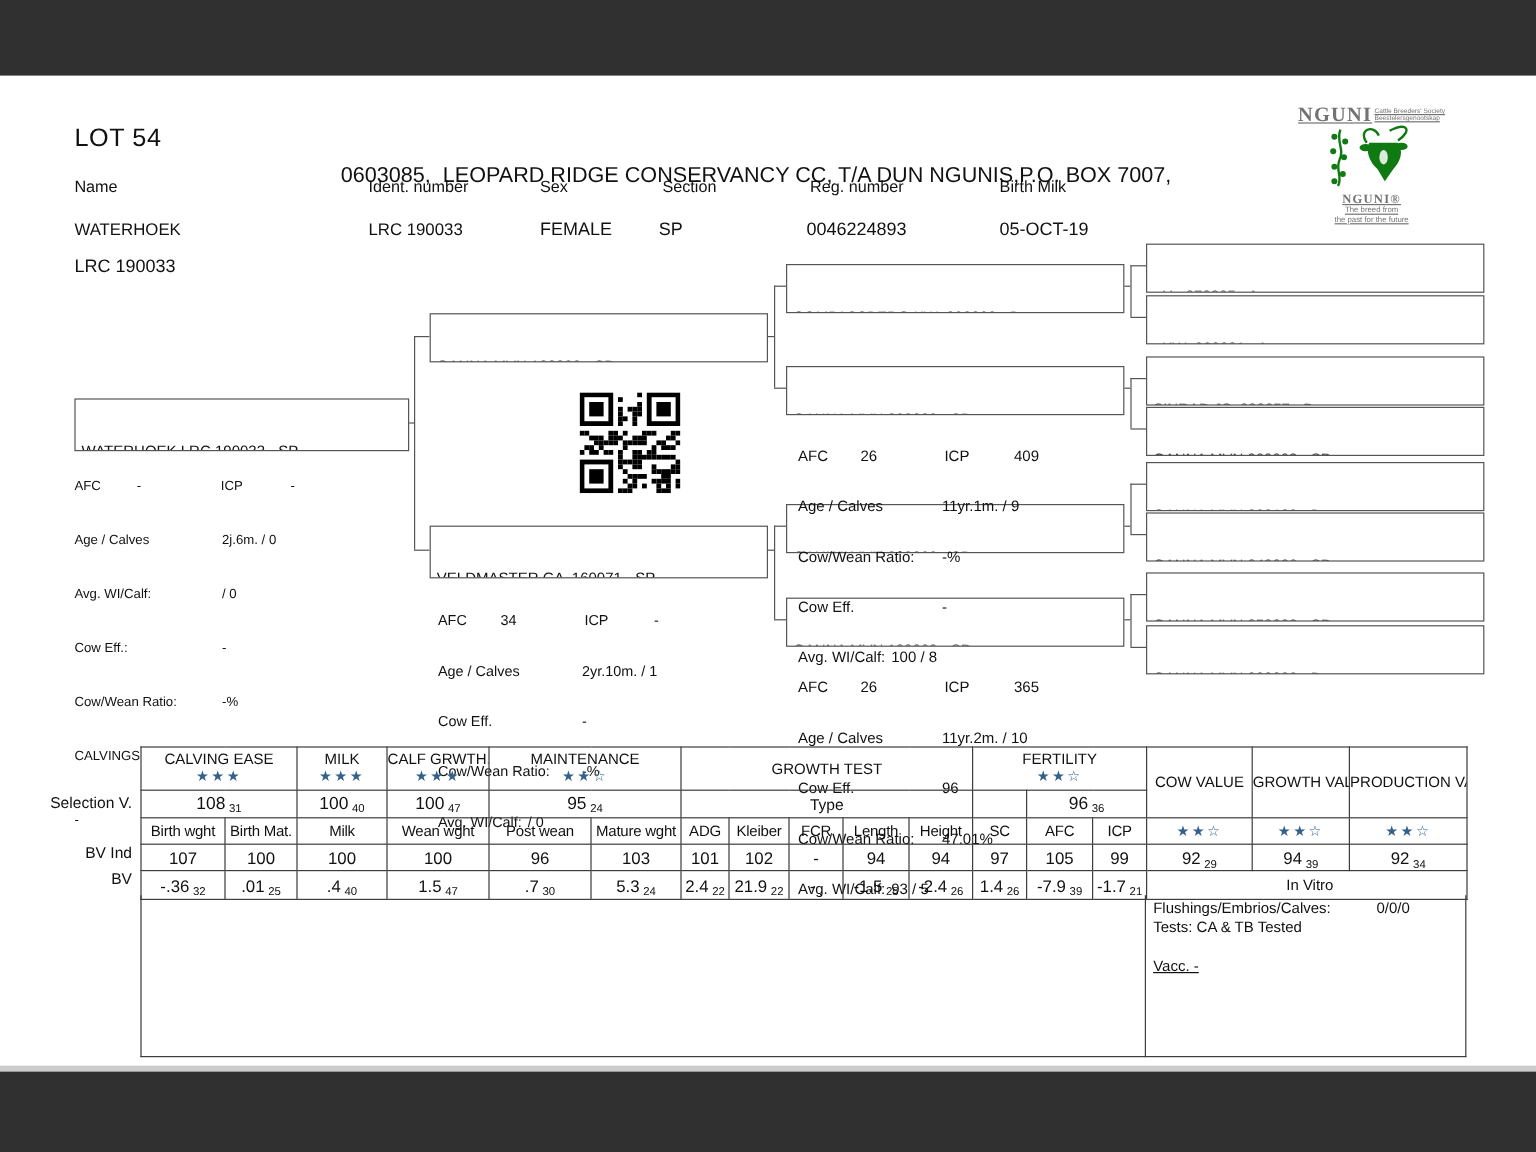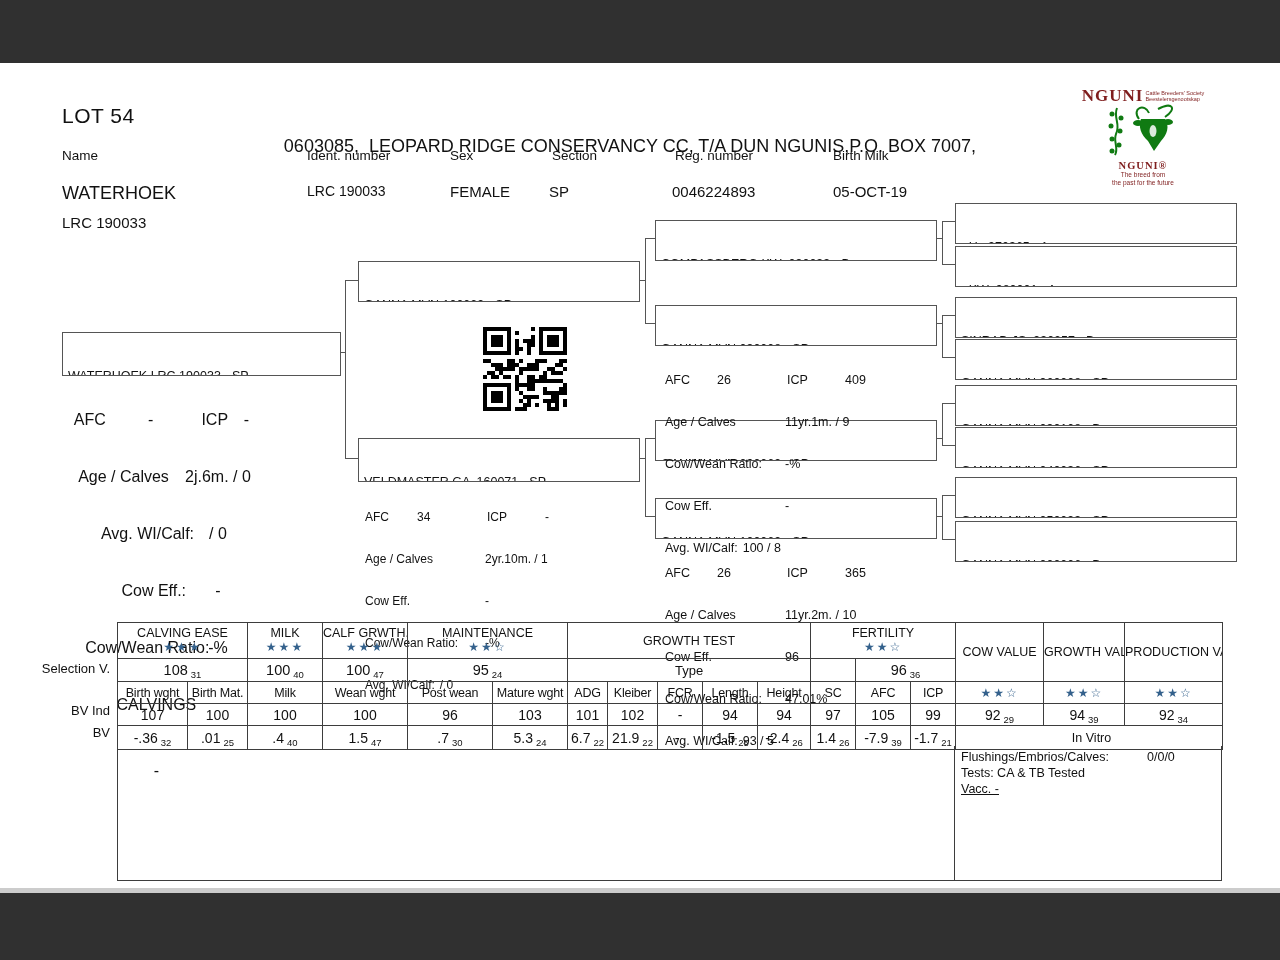--- a/index.html
+++ b/index.html
@@ -15,21 +15,21 @@
 
   
   #lot{position:absolute;left:62px;top:104px;font-size:21px;letter-spacing:.5px;}
   #consignor{position:absolute;left:150px;top:86px;width:960px;text-align:center;
     font-size:18px;line-height:24px;white-space:pre;}
   .flabel{position:absolute;top:148px;font-size:13.5px;white-space:pre;}
   .fvalue{position:absolute;top:183px;font-size:15px;white-space:pre;}
   #name2{position:absolute;left:62px;top:214px;font-size:15px;}
 
   
-  #logo{position:absolute;left:1072px;top:88px;width:142px;text-align:center;color:#7f1d1d;}
+  #logo{position:absolute;left:1072px;top:88px;width:142px;text-align:center;color:#737373;text-decoration:underline;}
   #logo .brandrow{display:flex;justify-content:center;align-items:flex-start;gap:2px;}
   #logo .brand{font-family:"Liberation Serif","DejaVu Serif",serif;font-weight:bold;
     font-size:17px;letter-spacing:1px;line-height:16px;}
   #logo .soc{ text-align:left;font-size:5.5px;line-height:6px;padding-top:2px;}
   #logo .lname{font-family:"Liberation Serif","DejaVu Serif",serif;font-weight:bold;
     font-size:10.5px;letter-spacing:1px;line-height:11px;}
   #logo .tag{font-size:6.5px;line-height:7.5px;}
 
   
   .pbox{position:absolute;border:1px solid #555;background:#fff;
@@ -40,21 +40,21 @@
   .hline{position:absolute;border-top:1px solid #555;height:0;}
   .vline{position:absolute;border-left:1px solid #555;width:0;}
 
   
   .stats{position:absolute;font-size:12.5px;white-space:pre;}
   .stats .row{height:14px;}
   .stats .lab{display:inline-block;width:120px;}
   .stats .k1{display:inline-block;width:52px;}
   .stats .k2{display:inline-block;width:70px;}
   .stats .k3{display:inline-block;width:58px;}
-  .stats-subject{font-size:16px;text-align:center;}
+  .stats-subject{font-size:11px;}
   .stats-subject .row{height:21px;}
   .stats-subject .lab{width:123px;}
   .stats .inline .lab{width:auto;margin-right:5px;}
 
   
   #qr{position:absolute;left:483px;top:327px;}
 
   
   #bvtable{position:absolute;left:117px;top:622px;width:1105px;
     border-collapse:collapse;table-layout:fixed;}
@@ -76,42 +76,42 @@
 
   
   #remarks{position:absolute;left:117px;top:746px;width:838px;height:135px;
     border:1px solid #3d3d3d;border-top:none;box-sizing:border-box;
     padding:3px 8px;font-size:13px;line-height:18px;}
   #infobox{position:absolute;left:955px;top:746px;width:267px;height:135px;
     border:1px solid #3d3d3d;border-top:none;border-left:none;box-sizing:border-box;
     padding:3px 6px;font-size:12.5px;line-height:16px;}
   #infobox .fl{position:relative;}
   #infobox .flv{position:absolute;left:186px;top:0;}
-  #infobox .vacc{margin-top:0;text-decoration:underline;}
+  #infobox .vacc{margin-top:16px;text-decoration:underline;}
 </style>
 </head>
 <body>
 
 <div id="topbar" class="bar"></div>
 <div id="shadowline"></div>
 <div id="botbar" class="bar"></div>
 
 <div id="lot">LOT 54</div>
 <div id="consignor">
   <div>0603085,  LEOPARD RIDGE CONSERVANCY CC, T/A DUN NGUNIS,P.O. BOX 7007,</div>
 </div>
 
 <div class="flabel" style="left:62px">Name</div>
 <div class="flabel" style="left:307px">Ident. number</div>
 <div class="flabel" style="left:450px">Sex</div>
 <div class="flabel" style="left:552px">Section</div>
 <div class="flabel" style="left:675px">Reg. number</div>
 <div class="flabel" style="left:833px">Birth Milk</div>
 
-<div class="fvalue" style="left:62px;font-size:18px">WATERHOEK</div>
+<div class="fvalue" style="left:62px;font-size:14px">WATERHOEK</div>
 <div class="fvalue" style="left:307px;font-size:14px">LRC 190033</div>
 <div class="fvalue" style="left:450px">FEMALE</div>
 <div class="fvalue" style="left:549px">SP</div>
 <div class="fvalue" style="left:672px">0046224893</div>
 <div class="fvalue" style="left:833px">05-OCT-19</div>
 <div id="name2">LRC 190033</div>
 
 <div id="logo">
   <div class="brandrow">
     <span class="brand">NGUNI</span>
@@ -512,21 +512,21 @@
     <td class="ind"><span>94</span><span class="acc">39</span></td>
     <td class="ind"><span>92</span><span class="acc">34</span></td>
   </tr>
   <tr>
     <td class="bvr"><span>-.36</span><span class="acc">32</span></td>
     <td class="bvr"><span>.01</span><span class="acc">25</span></td>
     <td class="bvr"><span>.4</span><span class="acc">40</span></td>
     <td class="bvr"><span>1.5</span><span class="acc">47</span></td>
     <td class="bvr"><span>.7</span><span class="acc">30</span></td>
     <td class="bvr"><span>5.3</span><span class="acc">24</span></td>
-    <td class="bvr"><span>6.7</span><span class="acc">22</span></td>
+    <td class="bvr"><span>2.4</span><span class="acc">22</span></td>
     <td class="bvr"><span>21.9</span><span class="acc">22</span></td>
     <td class="bvr"><span>-</span><span class="acc">.</span></td>
     <td class="bvr"><span>-1.5</span><span class="acc">25</span></td>
     <td class="bvr"><span>-2.4</span><span class="acc">26</span></td>
     <td class="bvr"><span>1.4</span><span class="acc">26</span></td>
     <td class="bvr"><span>-7.9</span><span class="acc">39</span></td>
     <td class="bvr"><span>-1.7</span><span class="acc">21</span></td>
     <td class="bvr invitro" colspan="3">In Vitro</td>
   </tr>
 </tbody>

